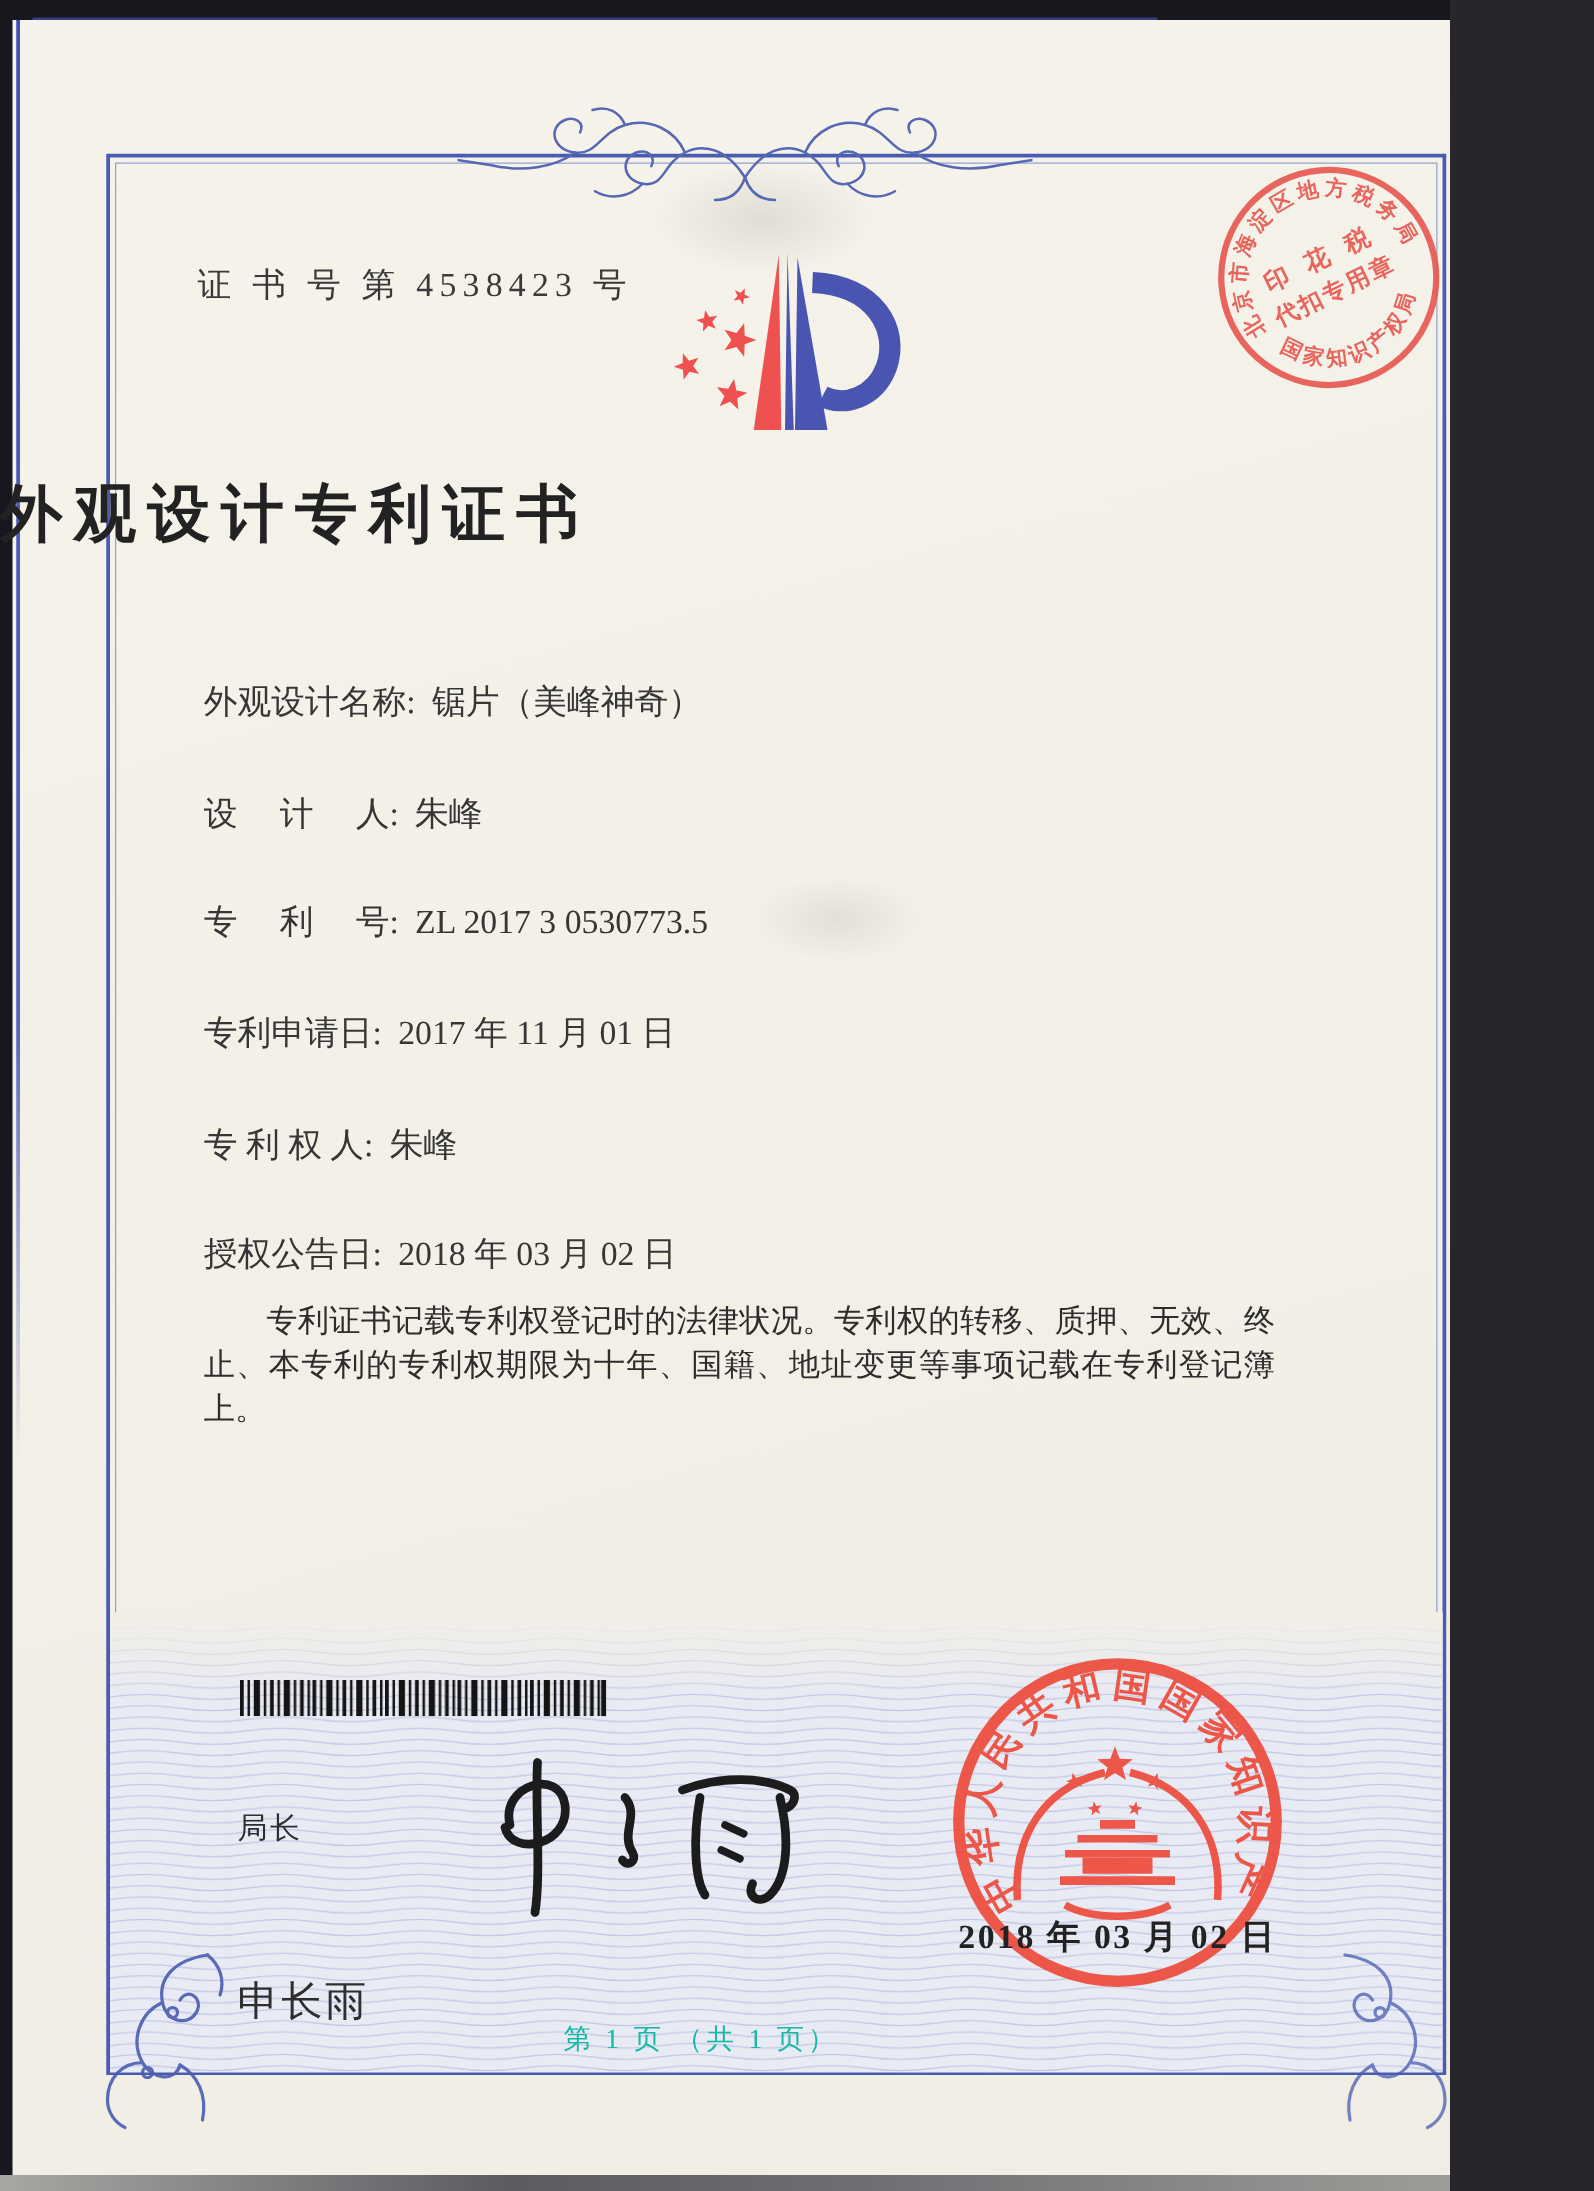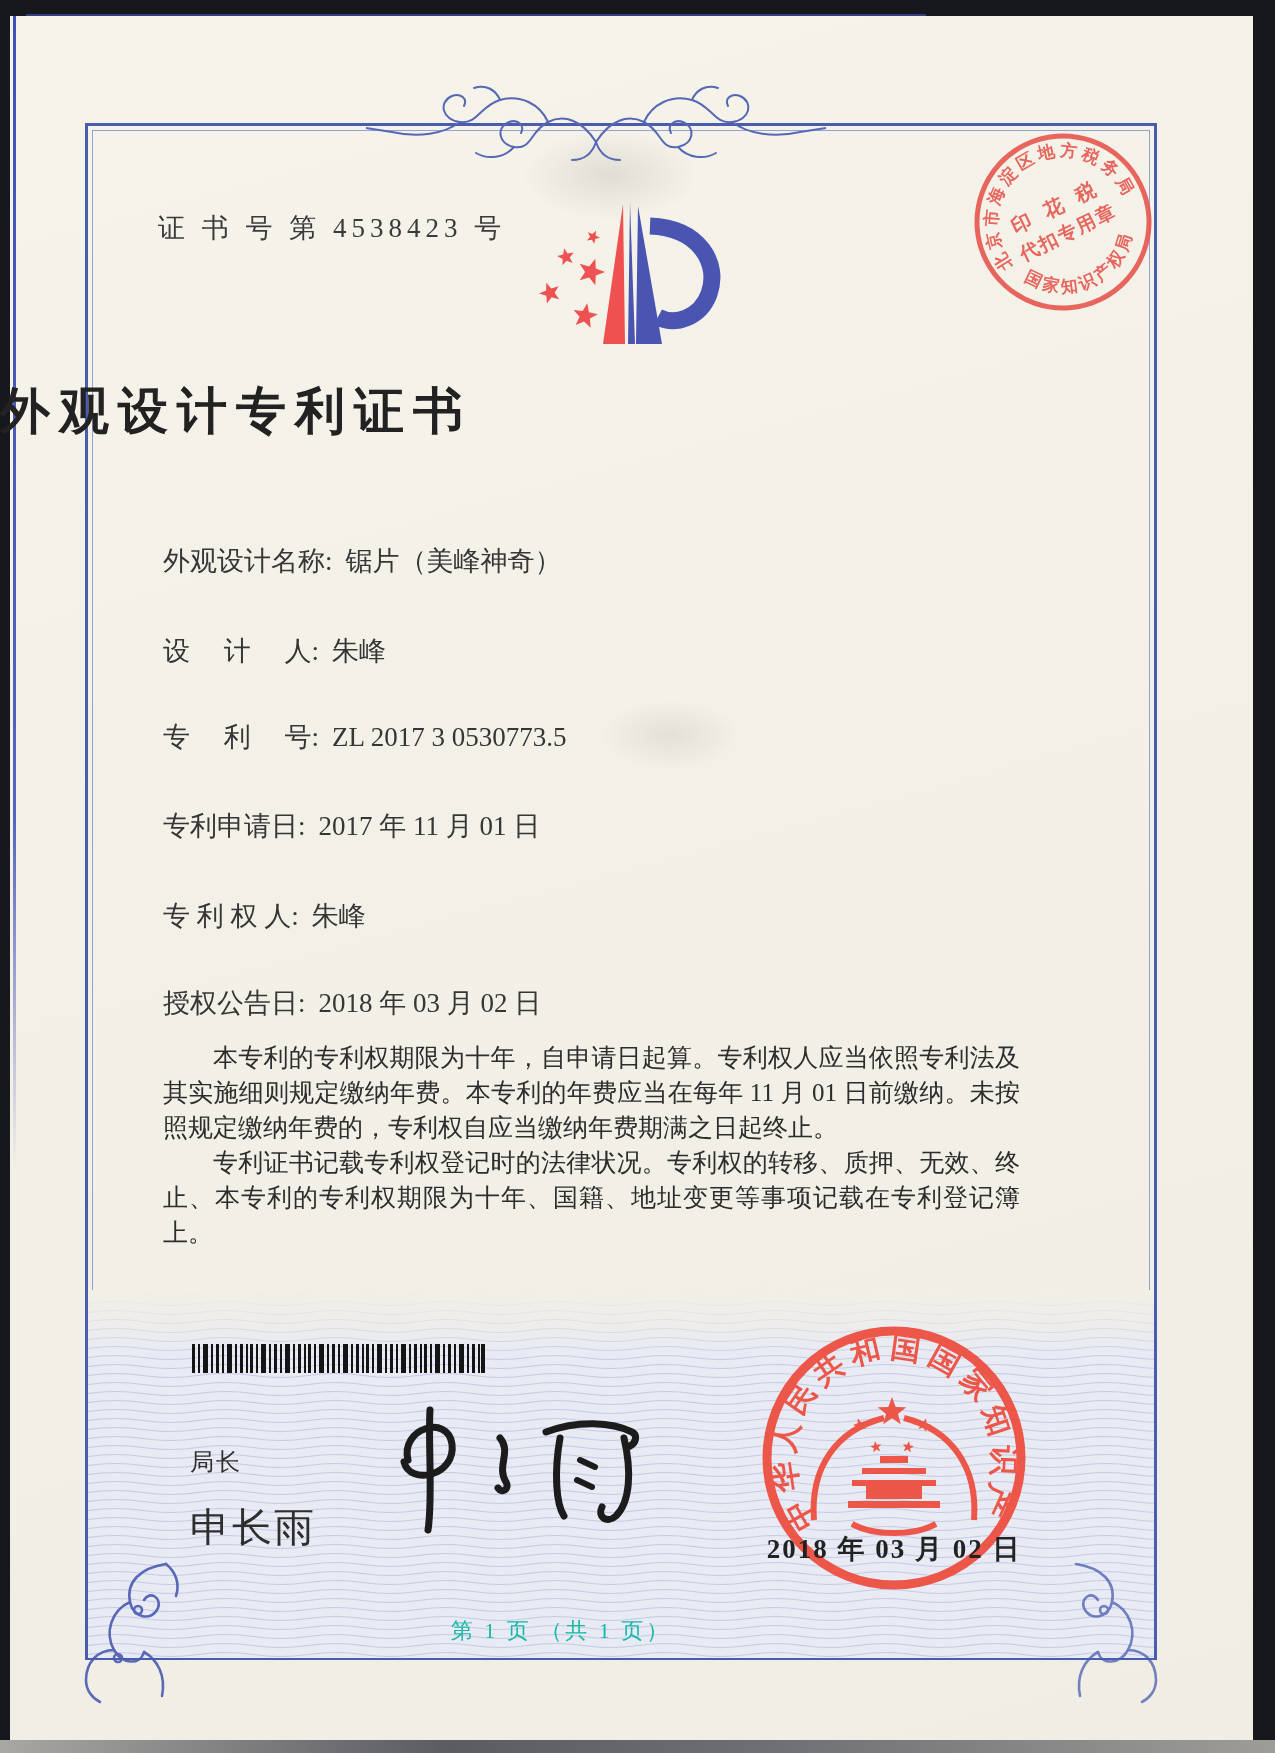--- a/index.html
+++ b/index.html
@@ -1,16 +1,16 @@
 <!DOCTYPE html>
 <html><head>
 <meta charset="utf-8">
 <style>
   html,body{margin:0;padding:0;background:#26262b;}
-  .stage{position:relative;width:1275px;height:1753px;background:#17181d;overflow:hidden;
+  .stage{position:relative;width:1160px;height:1753px;background:#17181d;overflow:hidden;
          font-family:"Liberation Serif","DejaVu Serif",serif;}
   .paper{position:absolute;left:10px;top:16px;width:1243px;height:1724px;
          background:linear-gradient(165deg,#f6f3eb 0%,#f3f0e7 45%,#f0ede4 100%);}
   .bottom-strip{position:absolute;left:0;right:0;bottom:0;height:13px;
          background:linear-gradient(90deg,#a8a7a3,#5b5c62 35%,#6e6f73 60%,#9d9c98);}
   .left-blue-line{position:absolute;left:13px;top:16px;height:1150px;width:3px;
          background:linear-gradient(#3f51b5 0%,#5463c0 70%,rgba(84,99,192,0));}
   .top-blue-line{position:absolute;left:26px;top:14px;width:900px;height:2px;background:#4553b8;opacity:.65;}
 
   
@@ -34,21 +34,21 @@
   .field .val{margin-left:13px;}
   .f0{top:543px}.f1{top:633px}.f2{top:719px}.f3{top:808px}.f4{top:898px}.f5{top:985px}
 
   .body-text{position:absolute;left:163px;top:1040px;width:857px;
          font-size:25px;line-height:35px;color:#2d2d2d;text-align:justify;}
   .body-text p{margin:0;text-indent:2em;}
 
   .barcode{position:absolute;left:192px;top:1344px;width:293px;height:29px;}
 
   .director-label{position:absolute;left:190px;top:1446px;font-size:24px;color:#2e2e2e;letter-spacing:2px;}
-  .director-name{position:absolute;left:190px;top:1500px;font-size:40px;color:#2e2e2e;letter-spacing:2px;}
+  .director-name{position:absolute;left:190px;top:1579px;font-size:33px;color:#2e2e2e;letter-spacing:2px;}
   .signature{position:absolute;left:378px;top:1402px;}
 
   .seal{position:absolute;left:744px;top:1308px;opacity:.92;}
   .seal-date{position:absolute;left:744px;top:1531px;width:300px;text-align:center;
          font-size:27px;font-weight:600;color:#222;letter-spacing:2px;white-space:pre;}
 
   .tax-stamp{position:absolute;left:943px;top:102px;opacity:.9;}
 
   .footer{position:absolute;left:0;top:1616px;width:1122px;text-align:center;
          font-size:22px;color:#14b8a6;letter-spacing:3px;white-space:pre;}
@@ -143,21 +143,20 @@
   <div class="title">外观设计专利证书</div>
 
   <div class="field f0"><span>外观设计名称:</span><span class="val">锯片（美峰神奇）</span></div>
   <div class="field f1"><span>设　 计　 人:</span><span class="val">朱峰</span></div>
   <div class="field f2"><span>专　 利　 号:</span><span class="val">ZL 2017 3 0530773.5</span></div>
   <div class="field f3"><span>专利申请日:</span><span class="val">2017 年 11 月 01 日</span></div>
   <div class="field f4"><span>专 利 权 人:</span><span class="val">朱峰</span></div>
   <div class="field f5"><span>授权公告日:</span><span class="val">2018 年 03 月 02 日</span></div>
 
   <div class="body-text">
-    <p>本专利的专利权期限为十年，自申请日起算。专利权人应当依照专利法及其实施细则规定缴纳年费。本专利的年费应当在每年 11 月 01 日前缴纳。未按照规定缴纳年费的，专利权自应当缴纳年费期满之日起终止。</p>
     <p>专利证书记载专利权登记时的法律状况。专利权的转移、质押、无效、终止、本专利的专利权期限为十年、国籍、地址变更等事项记载在专利登记簿上。</p>
   </div>
 
   <svg class="barcode" width="293" height="29">
     <defs>
       <pattern id="bars" width="58" height="29" patternUnits="userSpaceOnUse">
         <g fill="#141414">
           <rect x="0" width="3" height="29"></rect>
             <rect x="6" width="2" height="29"></rect>
           <rect x="11" width="5" height="29"></rect>

